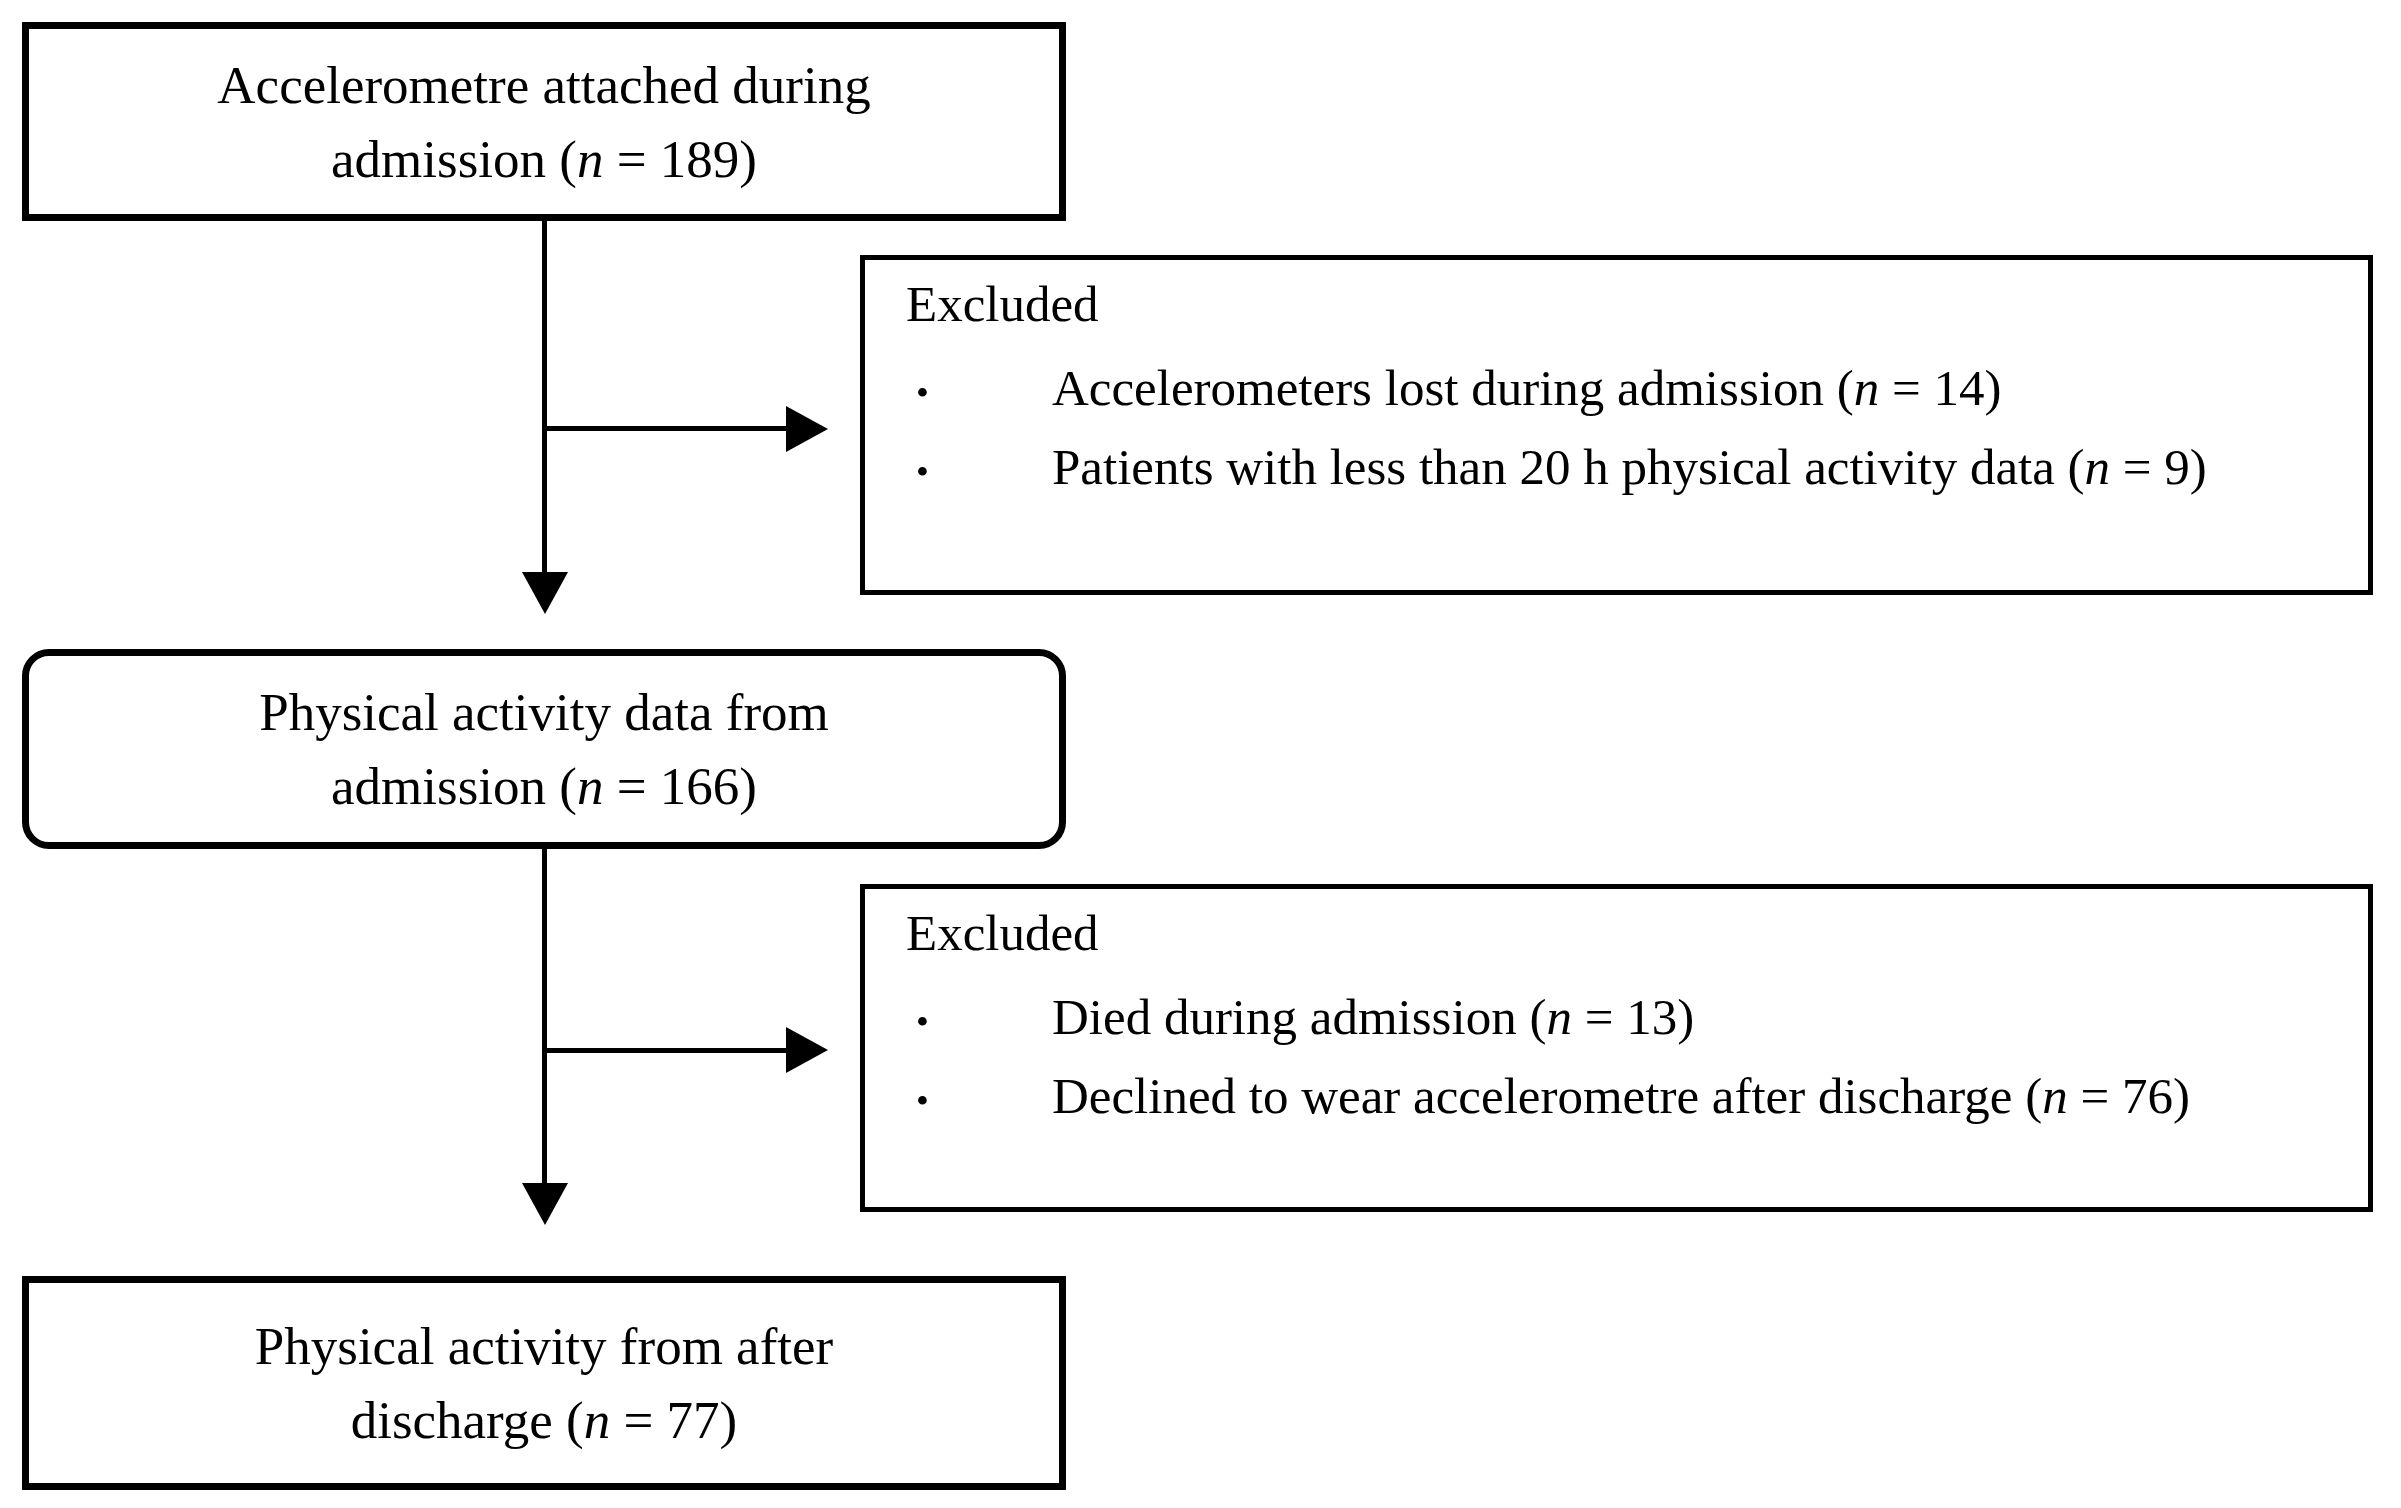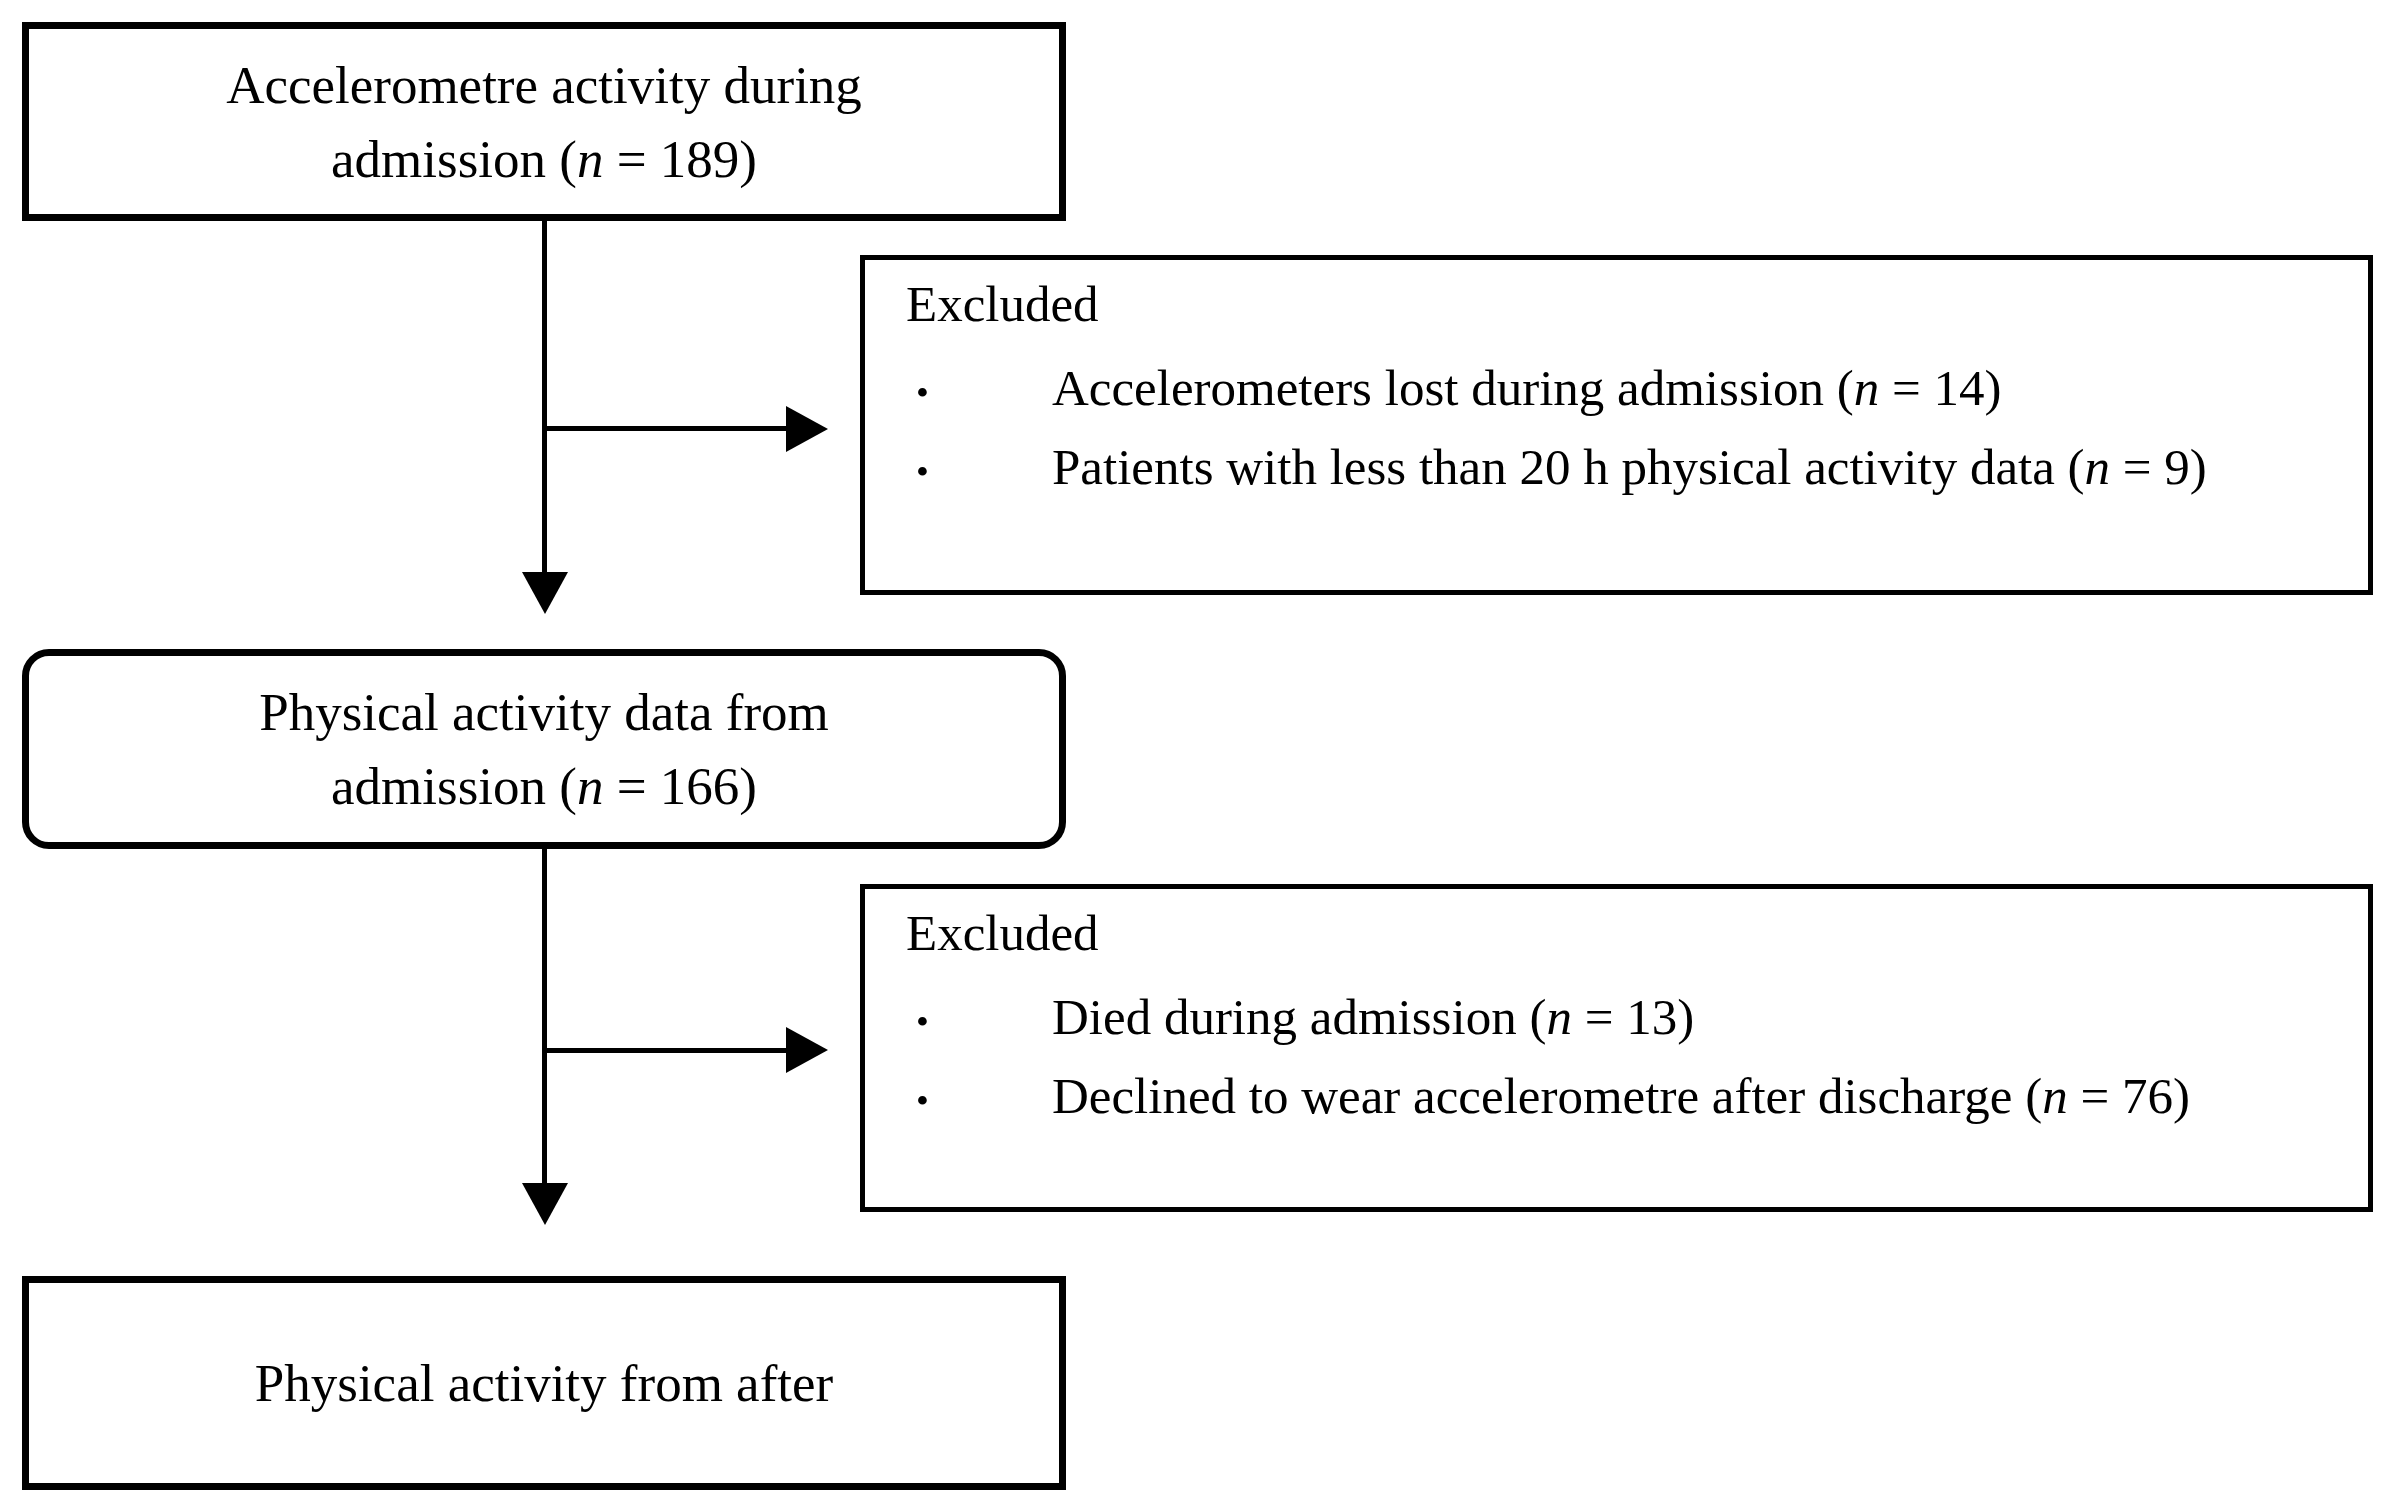--- a/index.html
+++ b/index.html
@@ -61,21 +61,21 @@
     border-left: 42px solid #000000;
   }
   i { font-style: italic; }
 </style>
 </head>
 <body>
 
 <div class="canvas">
 
   <div class="flow-box" style="left:22px; top:22px; width:1044px; height:199px;">
-    <div>Accelerometre activity during</div>
+    <div>Accelerometre attached during</div>
     <div>admission (<i>n</i> = 189)</div>
   </div>
 
   <div class="connector" style="left:542px; top:221px; width:5.3px; height:359px;"></div>
   <div class="arrow-down" style="left:522px; top:572px;"></div>
 
   <div class="connector" style="left:544px; top:426px; width:245px; height:5.3px;"></div>
   <div class="arrow-right" style="left:786px; top:406px;"></div>
 
   <div class="excl-box" style="left:860px; top:255px; width:1513px; height:340px;">
@@ -108,16 +108,17 @@
         <span class="bullet">•</span><span>Died during admission (<i>n</i> = 13)</span>
       </li>
       <li class="excl-item">
         <span class="bullet">•</span><span>Declined to wear accelerometre after discharge (<i>n</i> = 76)</span>
       </li>
     </ul>
   </div>
 
   <div class="flow-box" style="left:22px; top:1276px; width:1044px; height:214px;">
     <div>Physical activity from after</div>
+    <div>discharge (<i>n</i> = 77)</div>
   </div>
 
 </div>
 
 
 </body></html>

